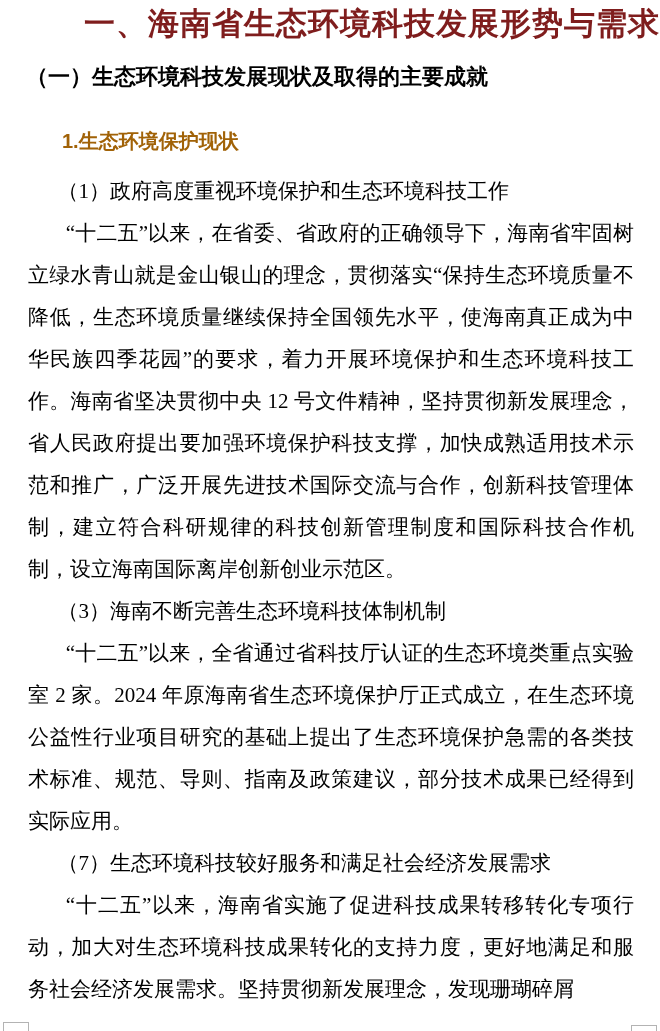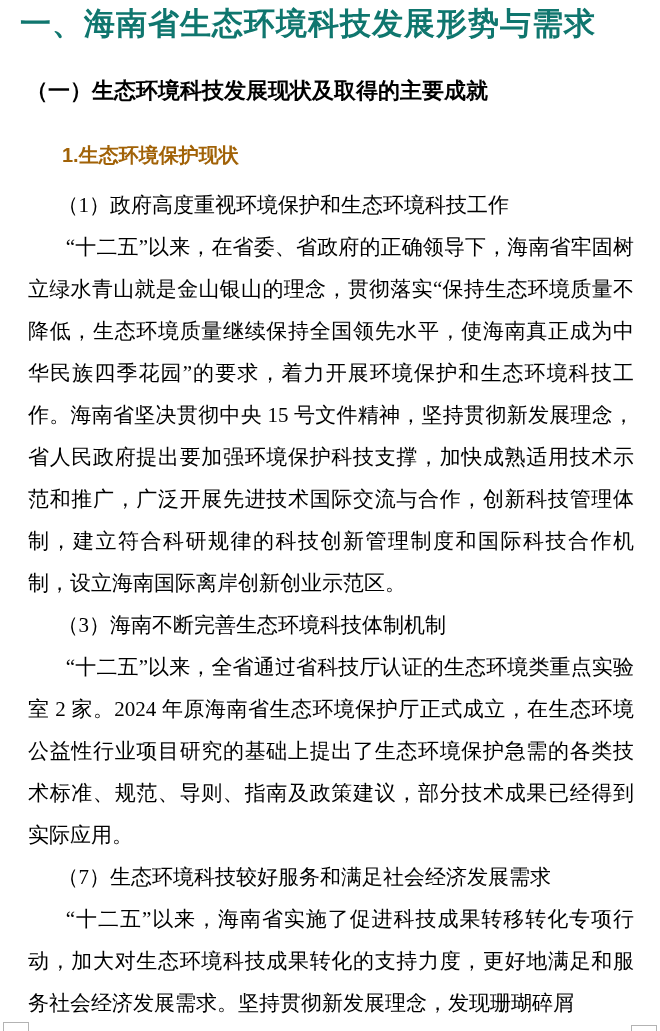--- a/index.html
+++ b/index.html
@@ -16,24 +16,25 @@
     overflow: hidden;
     font-family: "Liberation Serif", "DejaVu Serif", serif;
   }
   .doc-title {
     margin: 5px 0 0 20px;
     font-family: "Liberation Sans", "DejaVu Sans", sans-serif;
     font-weight: 700;
     font-size: 31px;
     line-height: 38px;
     letter-spacing: 1px;
-    color: #0f766e;
+    color: #7f1d1d;
+    text-align: right;
   }
   .section-heading {
-    margin: 33px 0 0 26px;
+    margin: 19px 0 0 26px;
     font-family: "Liberation Sans", "DejaVu Sans", sans-serif;
     font-weight: 700;
     font-size: 22px;
     line-height: 30px;
     color: #000000;
   }
   .subsection-heading {
     margin: 36px 0 0 62px;
     font-family: "Liberation Sans", "DejaVu Sans", sans-serif;
     font-weight: 700;
@@ -85,21 +86,21 @@
   <h1 class="doc-title">一、海南省生态环境科技发展形势与需求</h1>
 
   <h2 class="section-heading">（一）生态环境科技发展现状及取得的主要成就</h2>
 
   <h3 class="subsection-heading">1.生态环境保护现状</h3>
 
   <div class="text-block">
 
     <p class="item-heading">（1）政府高度重视环境保护和生态环境科技工作</p>
 
-    <p class="body-para">“十二五”以来，在省委、省政府的正确领导下，海南省牢固树立绿水青山就是金山银山的理念，贯彻落实“保持生态环境质量不降低，生态环境质量继续保持全国领先水平，使海南真正成为中华民族四季花园”的要求，着力开展环境保护和生态环境科技工作。海南省坚决贯彻中央 15 号文件精神，坚持贯彻新发展理念，省人民政府提出要加强环境保护科技支撑，加快成熟适用技术示范和推广，广泛开展先进技术国际交流与合作，创新科技管理体制，建立符合科研规律的科技创新管理制度和国际科技合作机制，设立海南国际离岸创新创业示范区。</p>
+    <p class="body-para">“十二五”以来，在省委、省政府的正确领导下，海南省牢固树立绿水青山就是金山银山的理念，贯彻落实“保持生态环境质量不降低，生态环境质量继续保持全国领先水平，使海南真正成为中华民族四季花园”的要求，着力开展环境保护和生态环境科技工作。海南省坚决贯彻中央 12 号文件精神，坚持贯彻新发展理念，省人民政府提出要加强环境保护科技支撑，加快成熟适用技术示范和推广，广泛开展先进技术国际交流与合作，创新科技管理体制，建立符合科研规律的科技创新管理制度和国际科技合作机制，设立海南国际离岸创新创业示范区。</p>
 
     <p class="item-heading">（3）海南不断完善生态环境科技体制机制</p>
 
     <p class="body-para">“十二五”以来，全省通过省科技厅认证的生态环境类重点实验室 2 家。2024 年原海南省生态环境保护厅正式成立，在生态环境公益性行业项目研究的基础上提出了生态环境保护急需的各类技术标准、规范、导则、指南及政策建议，部分技术成果已经得到实际应用。</p>
 
     <p class="item-heading">（7）生态环境科技较好服务和满足社会经济发展需求</p>
 
     <p class="body-para">“十二五”以来，海南省实施了促进科技成果转移转化专项行动，加大对生态环境科技成果转化的支持力度，更好地满足和服务社会经济发展需求。坚持贯彻新发展理念，发现珊瑚碎屑</p>
 
   </div>

